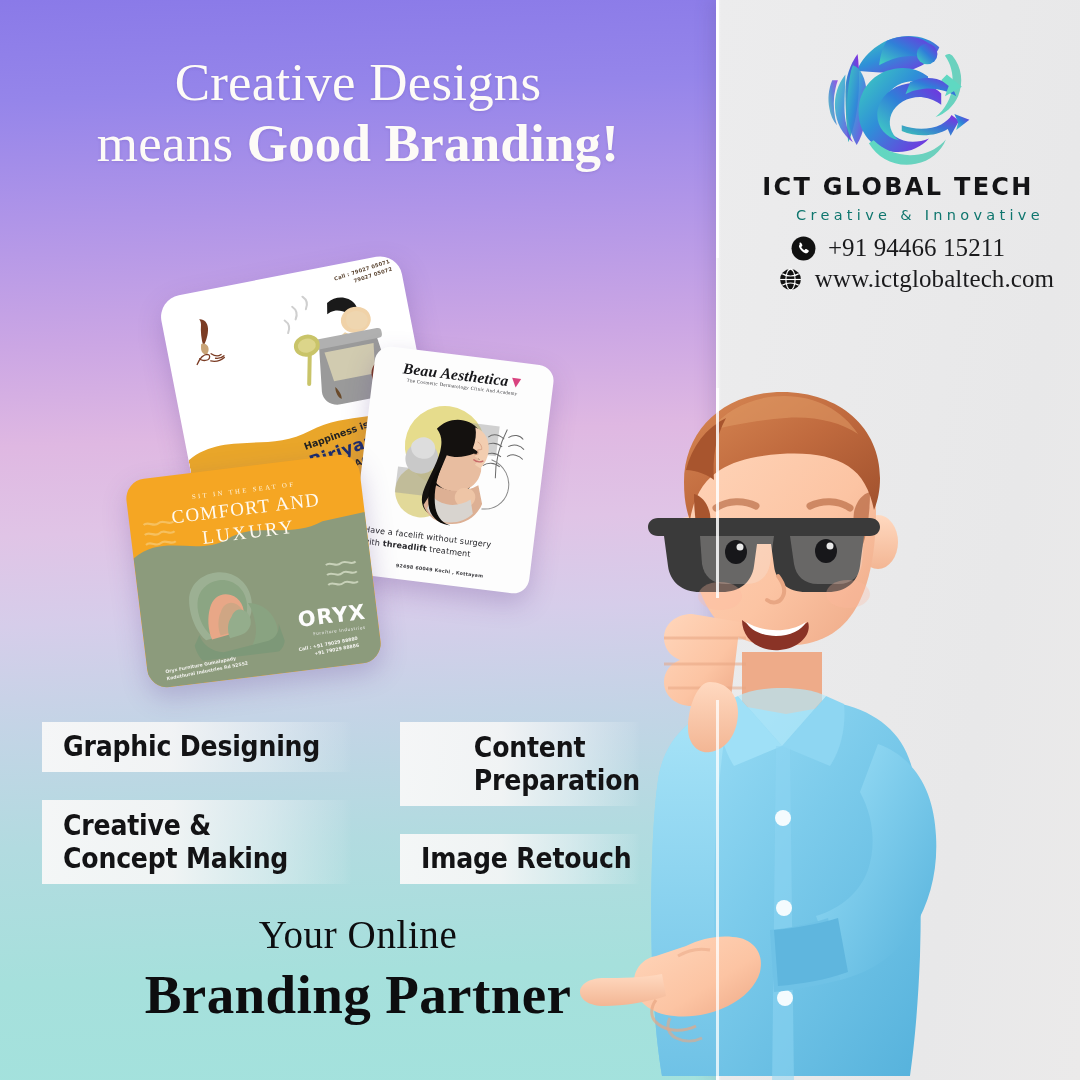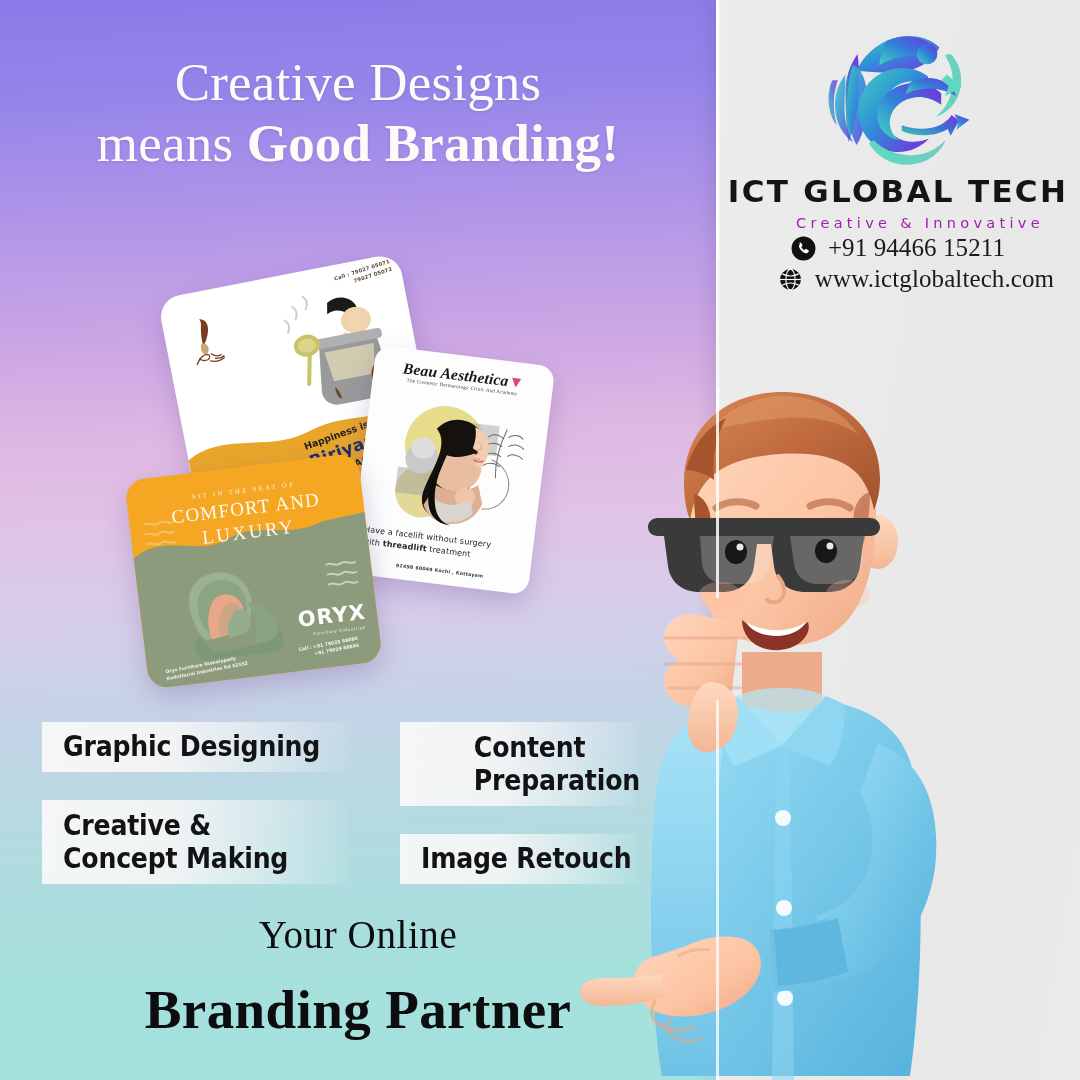--- a/index.html
+++ b/index.html
@@ -63,28 +63,28 @@
 
   
   .logo-block {
     position:absolute; left:716px; top:22px; width:364px;
     text-align:center;
   }
   .logo-mark { width:190px; height:155px; display:block; margin:0 auto; }
   .logo-name {
     margin-top:-4px;
     font-family:"DejaVu Sans", sans-serif;
-    font-size:31px; font-weight:700; letter-spacing:2.3px;
+    font-size:24px; font-weight:700; letter-spacing:2.3px;
     color:#141416;
   }
   .logo-tag {
     margin-top:6px;
     font-family:"DejaVu Sans", sans-serif;
     font-size:14.5px; font-weight:400; letter-spacing:4.3px;
-    color:#a21caf;
+    color:#0f766e;
     padding-left:44px;
   }
 
   
   .contact {
     position:absolute; left:716px; width:364px;
     font-family:"Liberation Serif", serif;
     color:#1a1a1c;
   }
   .contact-row {
@@ -253,21 +253,21 @@
   .tag-retouch    { left:400px; top:834px; width:240px; height:50px;text-align:center; }
 
   
   .tagline {
     position:absolute; left:0; top:912px; width:716px;
     text-align:center;
     font-family:"Liberation Serif", serif;
     color:#0d0d0f;
   }
   .tl-1 { font-size:39px; font-weight:400; letter-spacing:.6px; }
-  .tl-2 { font-size:55px; font-weight:700; letter-spacing:.4px; margin-top:21px; }
+  .tl-2 { font-size:55px; font-weight:700; letter-spacing:.4px; margin-top:6px; }
 
   
   .character { position:absolute; left:560px; top:352px; width:520px; height:728px; }
 </style>
 </head>
 <body>
 
 <div id="poster">
 
   <div class="bg-gradient"></div>

